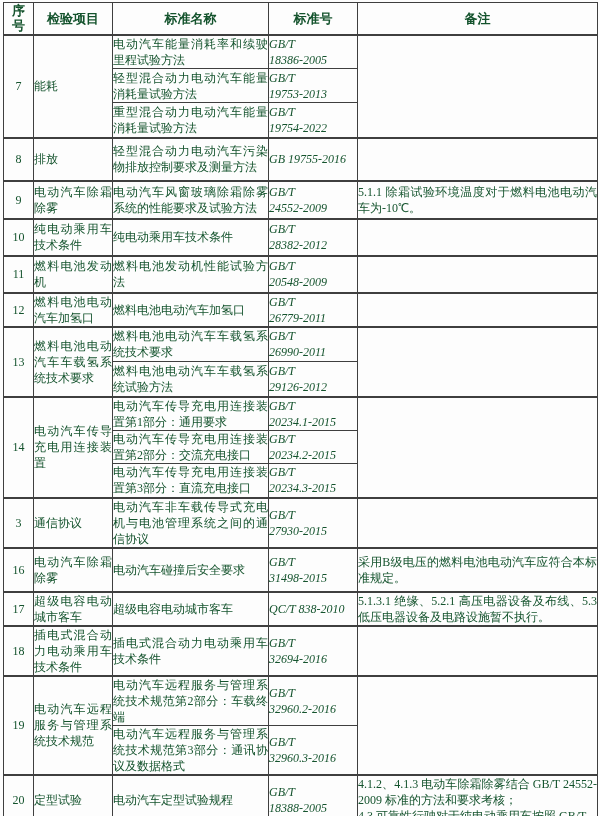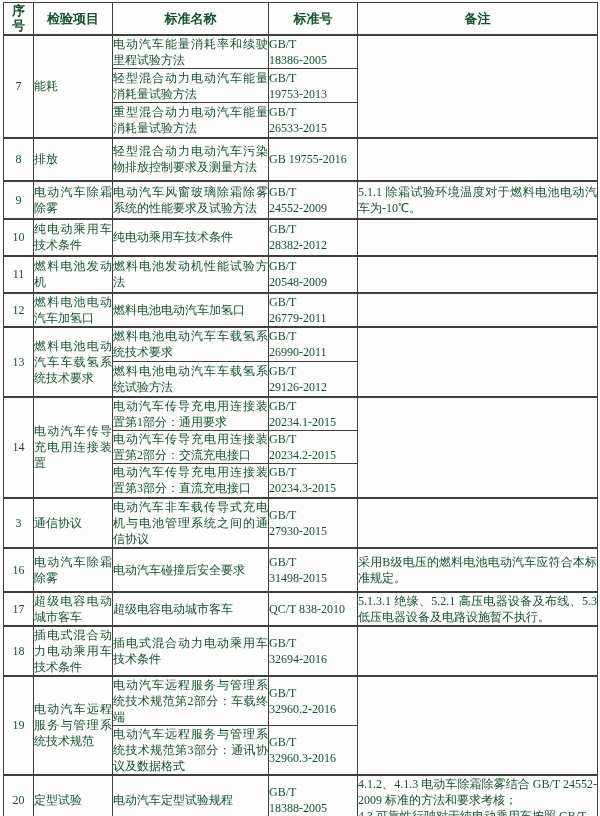--- a/index.html
+++ b/index.html
@@ -32,21 +32,21 @@
     font-size: 13px;
     line-height: 15px;
     padding: 0 4px;
   }
   tr.hd th { border-bottom: 2px solid #3f3f3f; }
   tr.mj td { border-top: 2px solid #3f3f3f; }
   .c-num   { text-align: center; }
   .c-item  { text-align: justify; text-justify: inter-ideograph; padding: 0 2px 0 3px; margin-left: 11px; }
   .c-name  { text-align: justify; text-justify: inter-ideograph; padding: 0 4px; }
   .c-code  { padding: 0 6px; }
-  .c-code div { white-space: nowrap; }
+  .c-code div { white-space: nowrap; font-style: italic; }
   .c-remark { text-align: justify; text-justify: inter-ideograph; padding: 0 7px; }
 </style>
 </head>
 <body>
 
 <div class="sheet">
 <table class="std">
   <colgroup>
     <col style="width:30px">
         <col style="width:79px">
@@ -78,21 +78,21 @@
     <td class="c-name">轻型混合动力电动汽车能量消耗量试验方法</td>
     <td class="c-code">
       <div>GB/T</div>
       <div>19753-2013</div>
     </td>
   </tr>
   <tr style="height:35px">
     <td class="c-name">重型混合动力电动汽车能量消耗量试验方法</td>
     <td class="c-code">
       <div>GB/T</div>
-      <div>26533-2015</div>
+      <div>19754-2022</div>
     </td>
   </tr>
 
   <tr class="mj" style="height:43px">
     <td class="c-num">8</td>
     <td class="c-item">排放</td>
     <td class="c-name">轻型混合动力电动汽车污染物排放控制要求及测量方法</td>
     <td class="c-code">
       <div>GB 19755-2016</div>
     </td>

